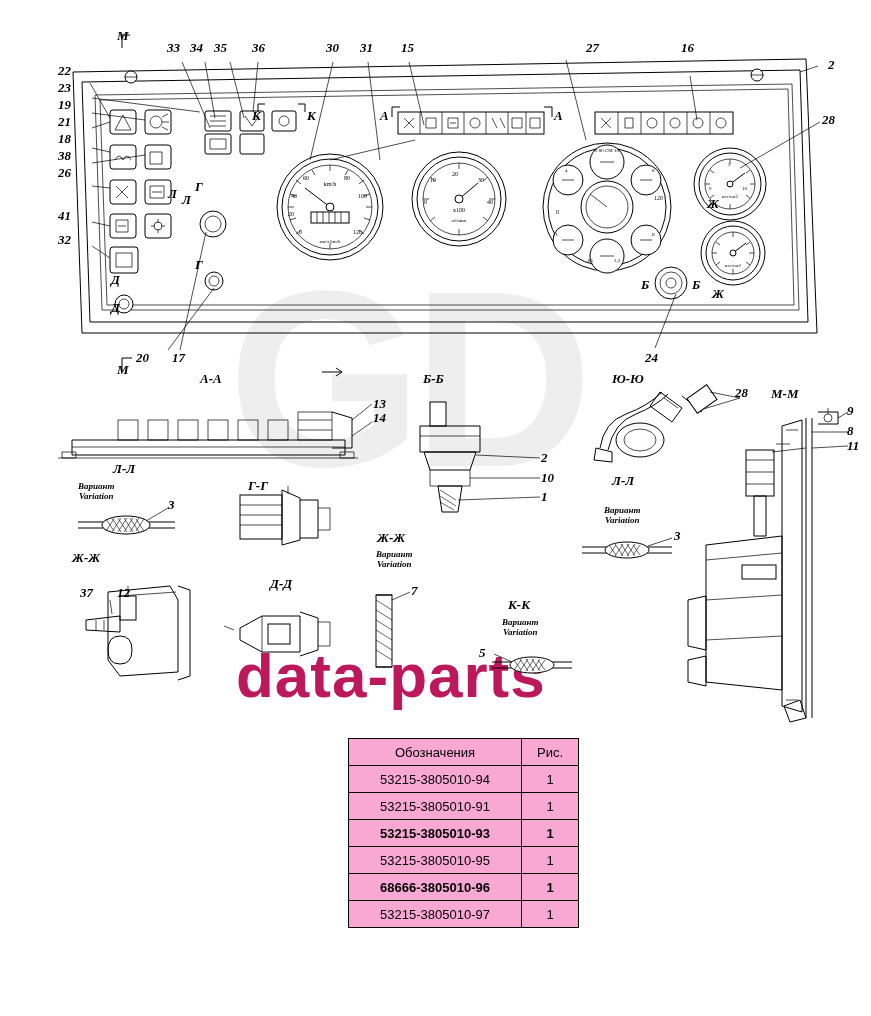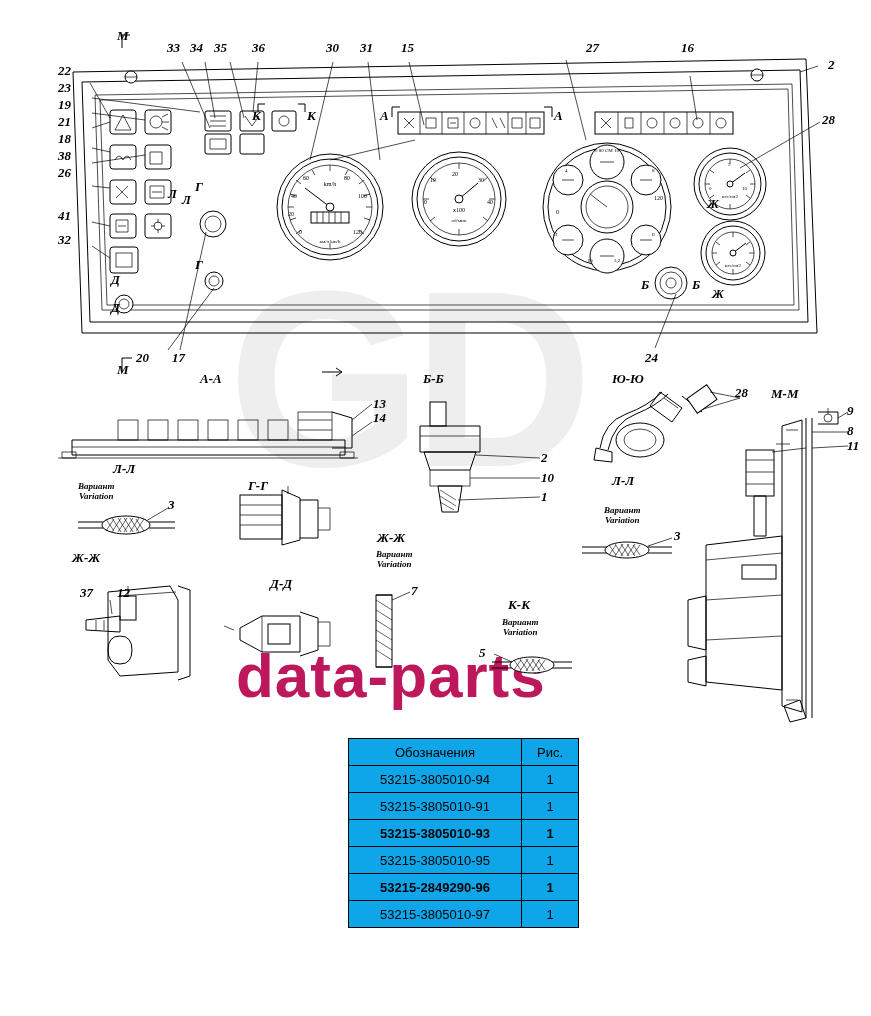--- a/index.html
+++ b/index.html
@@ -25,21 +25,21 @@
   
   .num{position:absolute;font-family:"Liberation Serif",serif;font-style:italic;
        font-weight:bold;font-size:13px;color:#000;white-space:nowrap;}
   .sec{position:absolute;font-family:"Liberation Serif",serif;font-style:italic;
        font-weight:bold;font-size:13px;color:#000;white-space:nowrap;}
   .var{position:absolute;font-family:"Liberation Serif",serif;font-style:italic;
        font-weight:bold;font-size:9px;color:#000;text-align:center;line-height:10px;white-space:nowrap;}
 
   
   .tbl{position:absolute;left:348px;top:738px;border-collapse:collapse;
-       font-family:"Liberation Sans",sans-serif;font-size:13px;background:#0ea5e9;}
+       font-family:"Liberation Sans",sans-serif;font-size:13px;background:#f9a8d4;}
   .tbl th,.tbl td{border:1px solid #000;padding:4px 6px;text-align:center;height:18px;}
   .tbl th{font-weight:normal;font-size:13px;}
   .tbl td.code{width:160px;}
   .tbl td.fig{width:44px;}
   .tbl tr.bold td{font-weight:bold;margin-left:10px;}
 </style>
 </head>
 <body>
 
 <div class="root">
@@ -565,21 +565,21 @@
       </tr>
       <tr class="bold">
         <td class="code">53215-3805010-93</td>
         <td class="fig">1</td>
       </tr>
       <tr>
         <td class="code">53215-3805010-95</td>
         <td class="fig">1</td>
       </tr>
       <tr class="bold">
-        <td class="code">53215-2849290-96</td>
+        <td class="code">68666-3805010-96</td>
         <td class="fig">1</td>
       </tr>
       <tr>
         <td class="code">53215-3805010-97</td>
         <td class="fig">1</td>
       </tr>
     </tbody>
   </table>
 
 </div>

